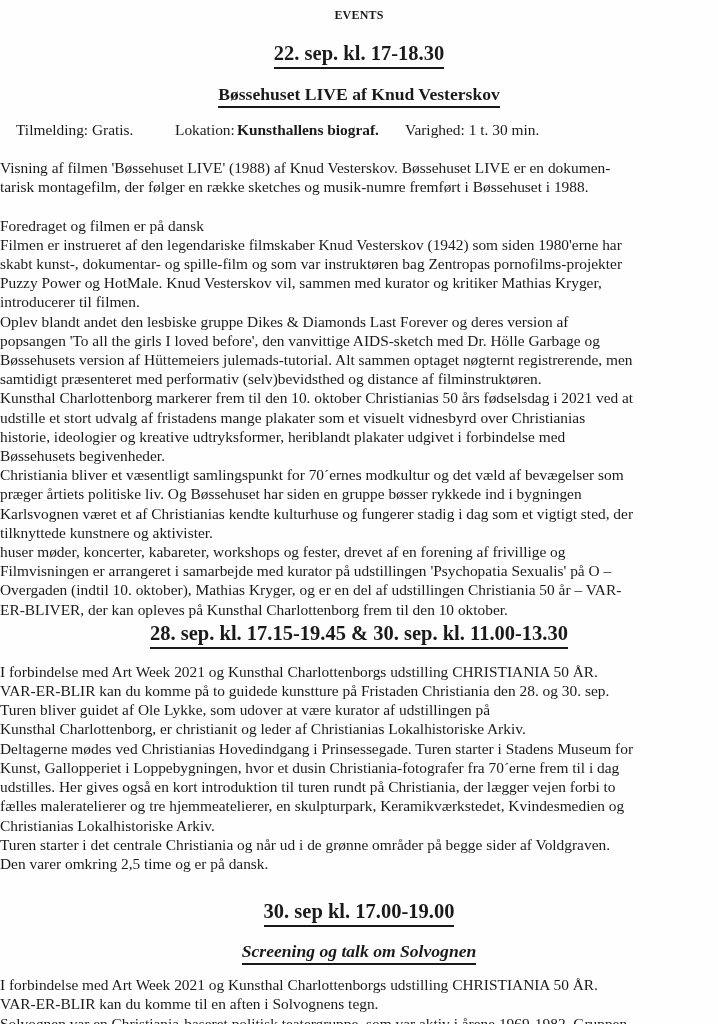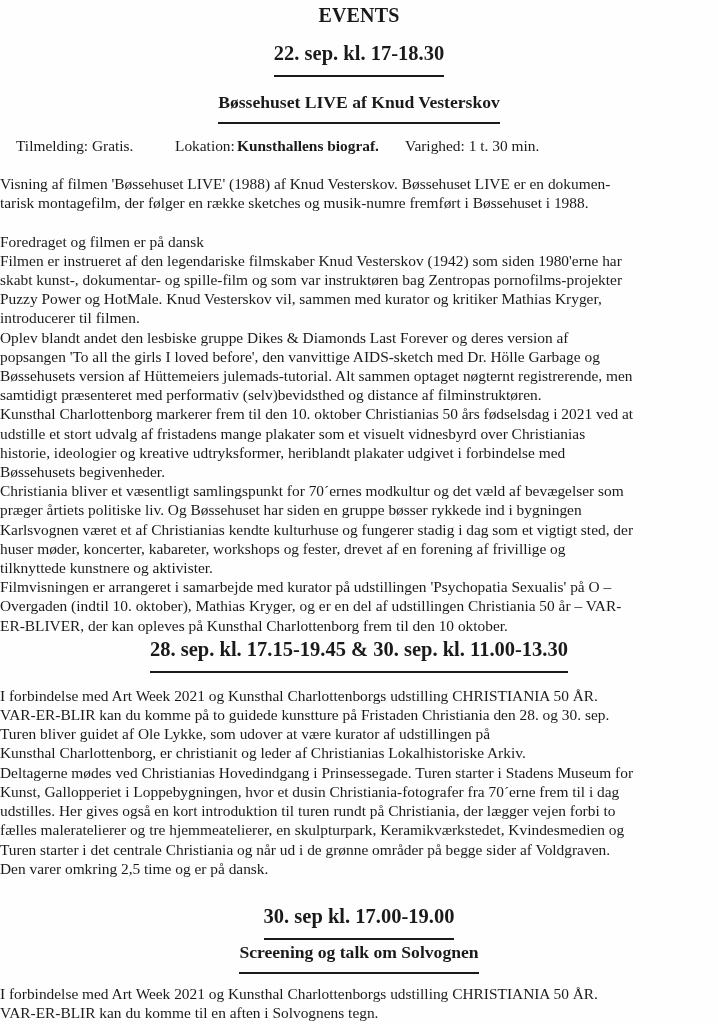--- a/index.html
+++ b/index.html
@@ -13,47 +13,47 @@
     height: 1024px;
     margin: 0 auto;
     background: var(--background, #ffffff);
     color: var(--text, #1a1a1a);
     overflow: hidden;
   }
   .doc-title {
     padding-top: 6px;
     text-align: center;
     font-weight: bold;
-    font-size: 20px;
+    font-size: 12px;
     line-height: 19px;
     letter-spacing: 0.2px;
   }
   .h-date {
     text-align: center;
     font-weight: bold;
     font-size: 20.5px;
     line-height: 25px;
   }
   .h-title {
     text-align: center;
     font-weight: bold;
     font-size: 17.6px;
     line-height: 22px;
   }
   .u {
     display: inline-block;
     border-bottom: 2px solid var(--text, #1a1a1a);
-    padding-bottom: 9px;
+    padding-bottom: 1px;
   }
   .s1 .h-date  { margin-top: 16px; }
   .s1 .h-title { margin-top: 14px; }
   .s2 .h-date  { margin-top: 2px; }
   .s2 .h-title { margin-top: 1px; }
   .s3 .h-date  { margin-top: 26px; }
-  .s3 .h-title { margin-top: 1px; }
+  .s3 .h-title { margin-top: 13px; font-style: italic; }
 
   .meta {
     position: relative;
     margin-top: 12px;
     height: 19px;
     font-size: 15.4px;
     line-height: 19px;
     white-space: pre;
   }
   .meta span { position: absolute; top: 0; }
@@ -108,41 +108,42 @@
         <div class="tline">popsangen 'To all the girls I loved before', den vanvittige AIDS-sketch med Dr. Hölle Garbage og</div>
         <div class="tline">Bøssehusets version af Hüttemeiers julemads-tutorial. Alt sammen optaget nøgternt registrerende, men</div>
         <div class="tline">samtidigt præsenteret med performativ (selv)bevidsthed og distance af filminstruktøren.</div>
         <div class="tline">Kunsthal Charlottenborg markerer frem til den 10. oktober Christianias 50 års fødselsdag i 2021 ved at</div>
         <div class="tline">udstille et stort udvalg af fristadens mange plakater som et visuelt vidnesbyrd over Christianias</div>
         <div class="tline">historie, ideologier og kreative udtryksformer, heriblandt plakater udgivet i forbindelse med</div>
         <div class="tline">Bøssehusets begivenheder.</div>
         <div class="tline">Christiania bliver et væsentligt samlingspunkt for 70´ernes modkultur og det væld af bevægelser som</div>
         <div class="tline">præger årtiets politiske liv. Og Bøssehuset har siden en gruppe bøsser rykkede ind i bygningen</div>
         <div class="tline">Karlsvognen været et af Christianias kendte kulturhuse og fungerer stadig i dag som et vigtigt sted, der</div>
+        <div class="tline">tilknyttede kunstnere og aktivister.</div>
         <div class="tline">huser møder, koncerter, kabareter, workshops og fester, drevet af en forening af frivillige og</div>
-        <div class="tline">tilknyttede kunstnere og aktivister.</div>
         <div class="tline">Filmvisningen er arrangeret i samarbejde med kurator på udstillingen 'Psychopatia Sexualis' på O –</div>
         <div class="tline">Overgaden (indtil 10. oktober), Mathias Kryger, og er en del af udstillingen Christiania 50 år – VAR-</div>
         <div class="tline">ER-BLIVER, der kan opleves på Kunsthal Charlottenborg frem til den 10 oktober.</div>
       </div>
   </section>
 
   <section class="s2">
     <div class="h-date">
       <span class="u">28. sep. kl. 17.15-19.45 &amp; 30. sep. kl. 11.00-13.30</span>
     </div>
     <div class="body">
         <div class="tline">I forbindelse med Art Week 2021 og Kunsthal Charlottenborgs udstilling CHRISTIANIA 50 ÅR.</div>
         <div class="tline">VAR-ER-BLIR kan du komme på to guidede kunstture på Fristaden Christiania den 28. og 30. sep.</div>
         <div class="tline">Turen bliver guidet af Ole Lykke, som udover at være kurator af udstillingen på</div>
         <div class="tline">Kunsthal Charlottenborg, er christianit og leder af Christianias Lokalhistoriske Arkiv.</div>
         <div class="tline">Deltagerne mødes ved Christianias Hovedindgang i Prinsessegade. Turen starter i Stadens Museum for</div>
         <div class="tline">Kunst, Gallopperiet i Loppebygningen, hvor et dusin Christiania-fotografer fra 70´erne frem til i dag</div>
         <div class="tline">udstilles. Her gives også en kort introduktion til turen rundt på Christiania, der lægger vejen forbi to</div>
         <div class="tline">fælles maleratelierer og tre hjemmeatelierer, en skulpturpark, Keramikværkstedet, Kvindesmedien og</div>
+        <div class="tline">Christianias Lokalhistoriske Arkiv.</div>
         <div class="tline">Turen starter i det centrale Christiania og når ud i de grønne områder på begge sider af Voldgraven.</div>
         <div class="tline">Den varer omkring 2,5 time og er på dansk.</div>
       </div>
   </section>
 
   <section class="s3">
     <div class="h-date">
       <span class="u">30. sep kl. 17.00-19.00</span>
     </div>
     <div class="h-title">

